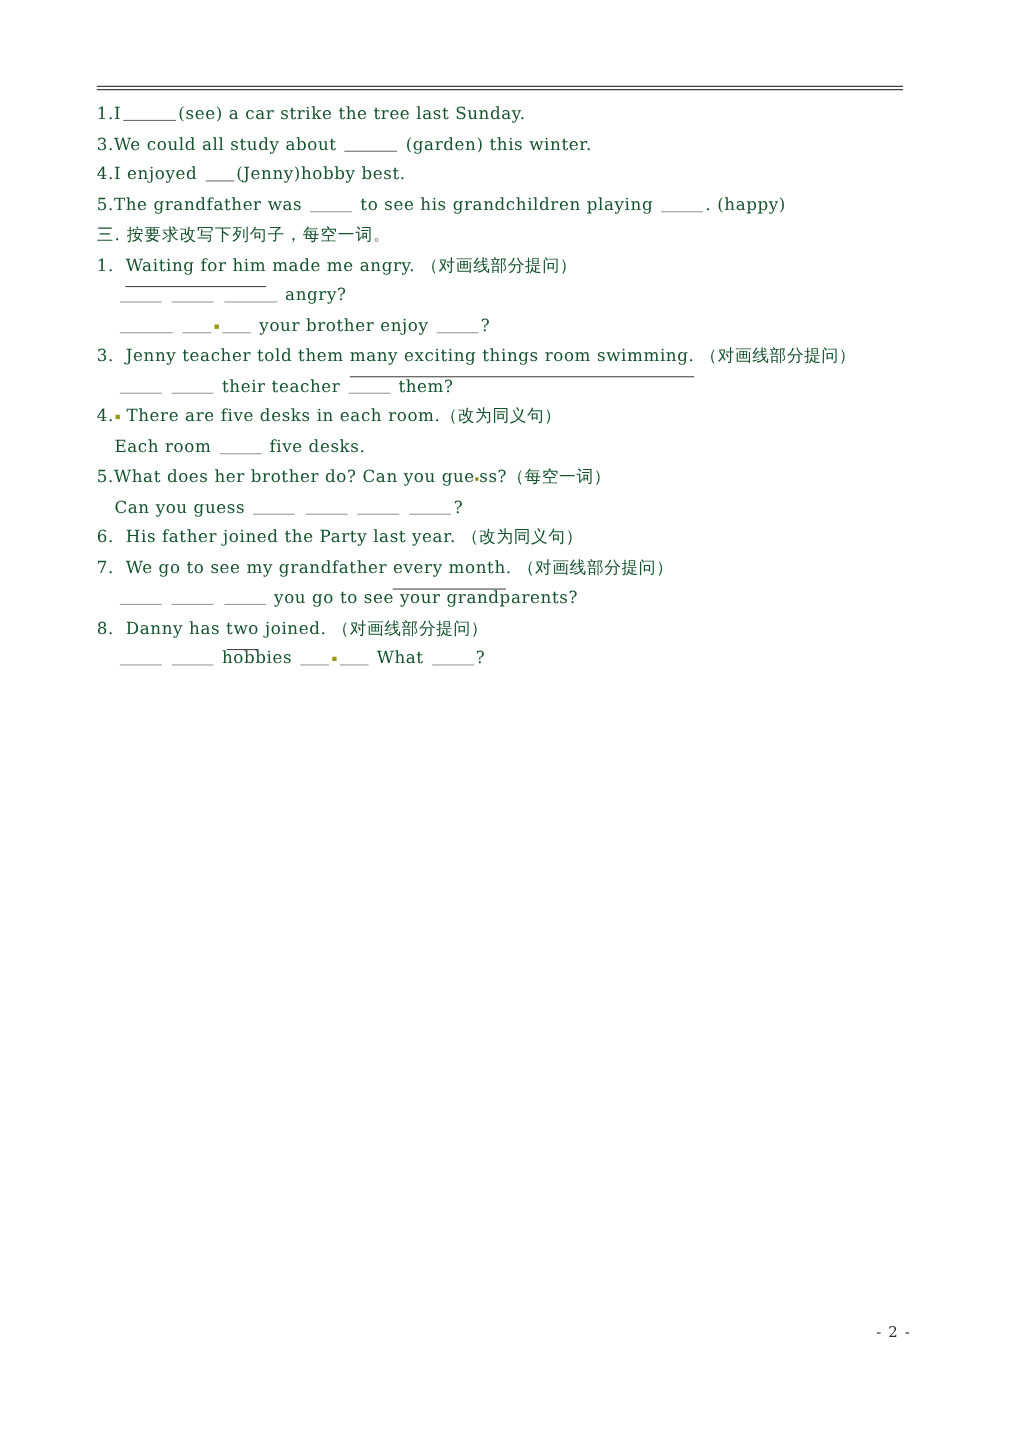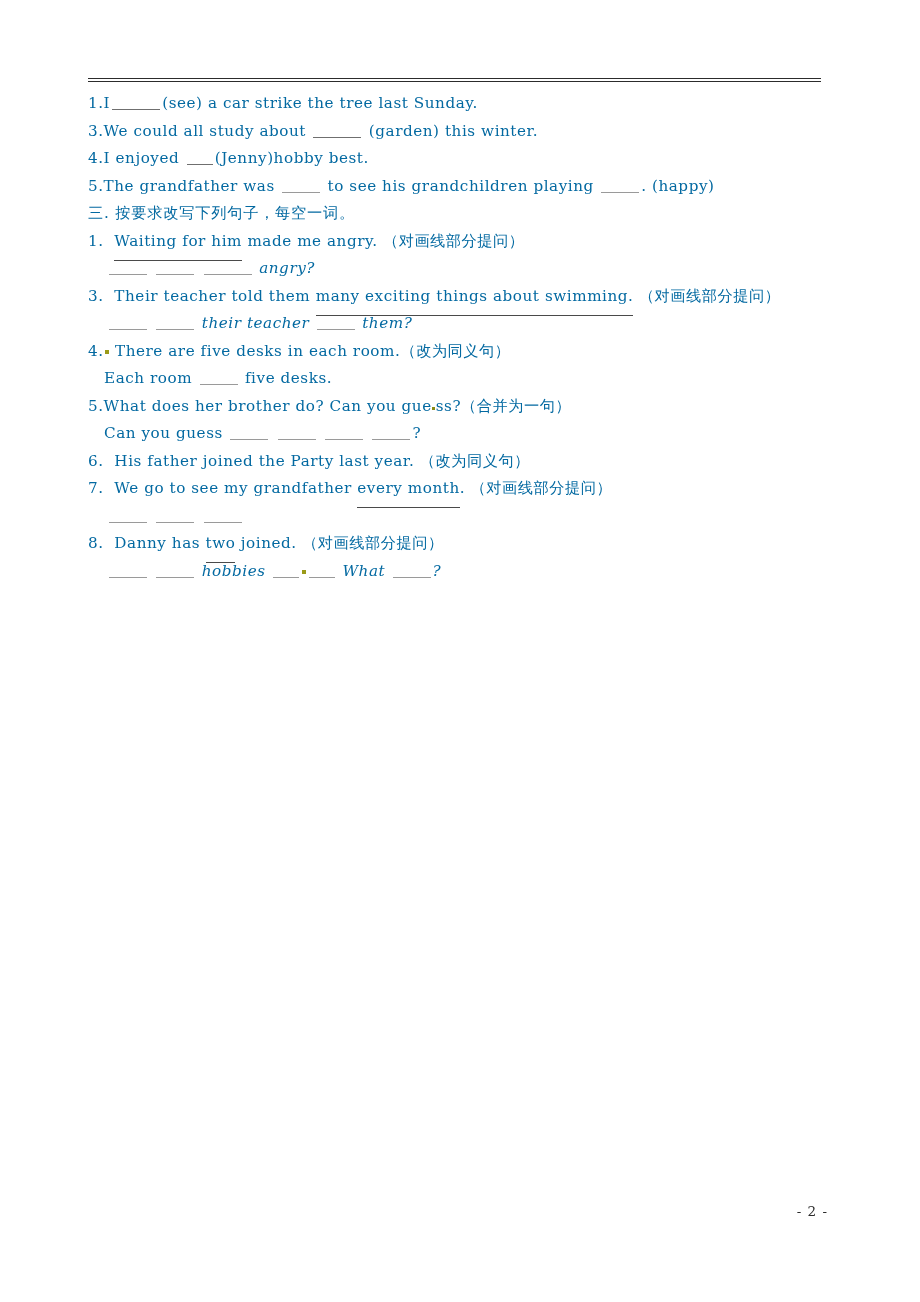--- a/index.html
+++ b/index.html
@@ -42,30 +42,30 @@
     left: 88px;
     top: 90px;
     width: 760px;
   }
 
   .line {
     font-size: 15.2px;
     line-height: 27.5px;
     letter-spacing: 0.55px;
     white-space: nowrap;
-    color: #0369a1;
+    color: #14532d;
     font-family: "DejaVu Serif", "Liberation Serif", serif;
   }
 
   .line.cn {
     letter-spacing: 0.8px;
   }
 
   .indent-1 { padding-left: 16px; }
-  .indent-2 { padding-left: 19px; font-style: italic; }
+  .indent-2 { padding-left: 19px; }
 
   
   .blank {
     display: inline-block;
     border-bottom: 1.1px solid #6f6f6f;
     vertical-align: -2px;
     margin: 0 2px;
     height: 12px;
   }
   .blank.w-s  { width: 26px; }
@@ -128,34 +128,35 @@
 
     <div class="line"><span>4.</span><span>I enjoyed</span> <span class="blank w-s"></span><span>(Jenny)hobby best.</span></div>
 
     <div class="line"><span>5.</span><span>The grandfather was</span> <span class="blank w-m faint"></span> <span>to see his grandchildren playing</span> <span class="blank w-m faint"></span><span>. (happy)</span></div>
 
     <div class="line cn">三. 按要求改写下列句子，每空一词。</div>
 
     <div class="line"><span>1.</span>&nbsp; <span class="uline">Waiting for him</span> <span>made me angry.</span> <span>（对画线部分提问）</span></div>
     <div class="line indent-2"><span class="blank w-m faint"></span> <span class="blank w-m faint"></span> <span class="blank w-l faint"></span> <span>angry?</span></div>
 
+    <div class="line indent-2"><span class="blank w-l faint"></span> <span class="blank w-s faint"></span><span class="mark-sq"></span><span class="blank w-s faint"></span> <span>your brother enjoy</span> <span class="blank w-m faint"></span><span>?</span></div>
 
-    <div class="line"><span>3.</span>&nbsp; <span>Their teacher told them</span> <span class="uline">many exciting things about swimming.</span> <span>（对画线部分提问）</span></div>
+    <div class="line"><span>3.</span>&nbsp; <span>Jenny teacher told them</span> <span class="uline">many exciting things room swimming.</span> <span>（对画线部分提问）</span></div>
     <div class="line indent-2"><span class="blank w-m faint"></span> <span class="blank w-m faint"></span> <span>their teacher</span> <span class="blank w-m faint"></span> <span>them?</span></div>
 
     <div class="line"><span>4.</span><span class="mark-sq"></span> <span>There are five desks in each room.</span><span>（改为同义句）</span></div>
     <div class="line indent-1"><span>Each room</span> <span class="blank w-m faint"></span> <span>five desks.</span></div>
 
-    <div class="line"><span>5.</span><span>What does her brother do? Can you gue</span><span class="mark-dot"></span><span>ss?</span><span>（合并为一句）</span></div>
+    <div class="line"><span>5.</span><span>What does her brother do? Can you gue</span><span class="mark-dot"></span><span>ss?</span><span>（每空一词）</span></div>
     <div class="line indent-1"><span>Can you guess</span> <span class="blank w-m faint"></span> <span class="blank w-m faint"></span> <span class="blank w-m faint"></span> <span class="blank w-m faint"></span><span>?</span></div>
 
     <div class="line"><span>6.</span>&nbsp; <span>His father joined the Party last year.</span> <span>（改为同义句）</span></div>
 
     <div class="line"><span>7.</span>&nbsp; <span>We go to see my grandfather</span> <span class="uline">every month</span><span>.</span> <span>（对画线部分提问）</span></div>
-    <div class="line indent-2"><span class="blank w-m faint"></span> <span class="blank w-m faint"></span> <span class="blank w-m faint"></span> </div>
+    <div class="line indent-2"><span class="blank w-m faint"></span> <span class="blank w-m faint"></span> <span class="blank w-m faint"></span> <span>you go to see your grandparents?</span></div>
 
     <div class="line"><span>8.</span>&nbsp; <span>Danny has</span> <span class="uline">two</span> <span>joined.</span> <span>（对画线部分提问）</span></div>
     <div class="line indent-2"><span class="blank w-m faint"></span> <span class="blank w-m faint"></span> <span>hobbies</span> <span class="blank w-s faint"></span><span class="mark-sq"></span><span class="blank w-s faint"></span> <span>What</span> <span class="blank w-m faint"></span><span>?</span></div>
 
   </div>
 
   <div class="footer"><span>- 2 -</span></div>
 
 </div>
 

